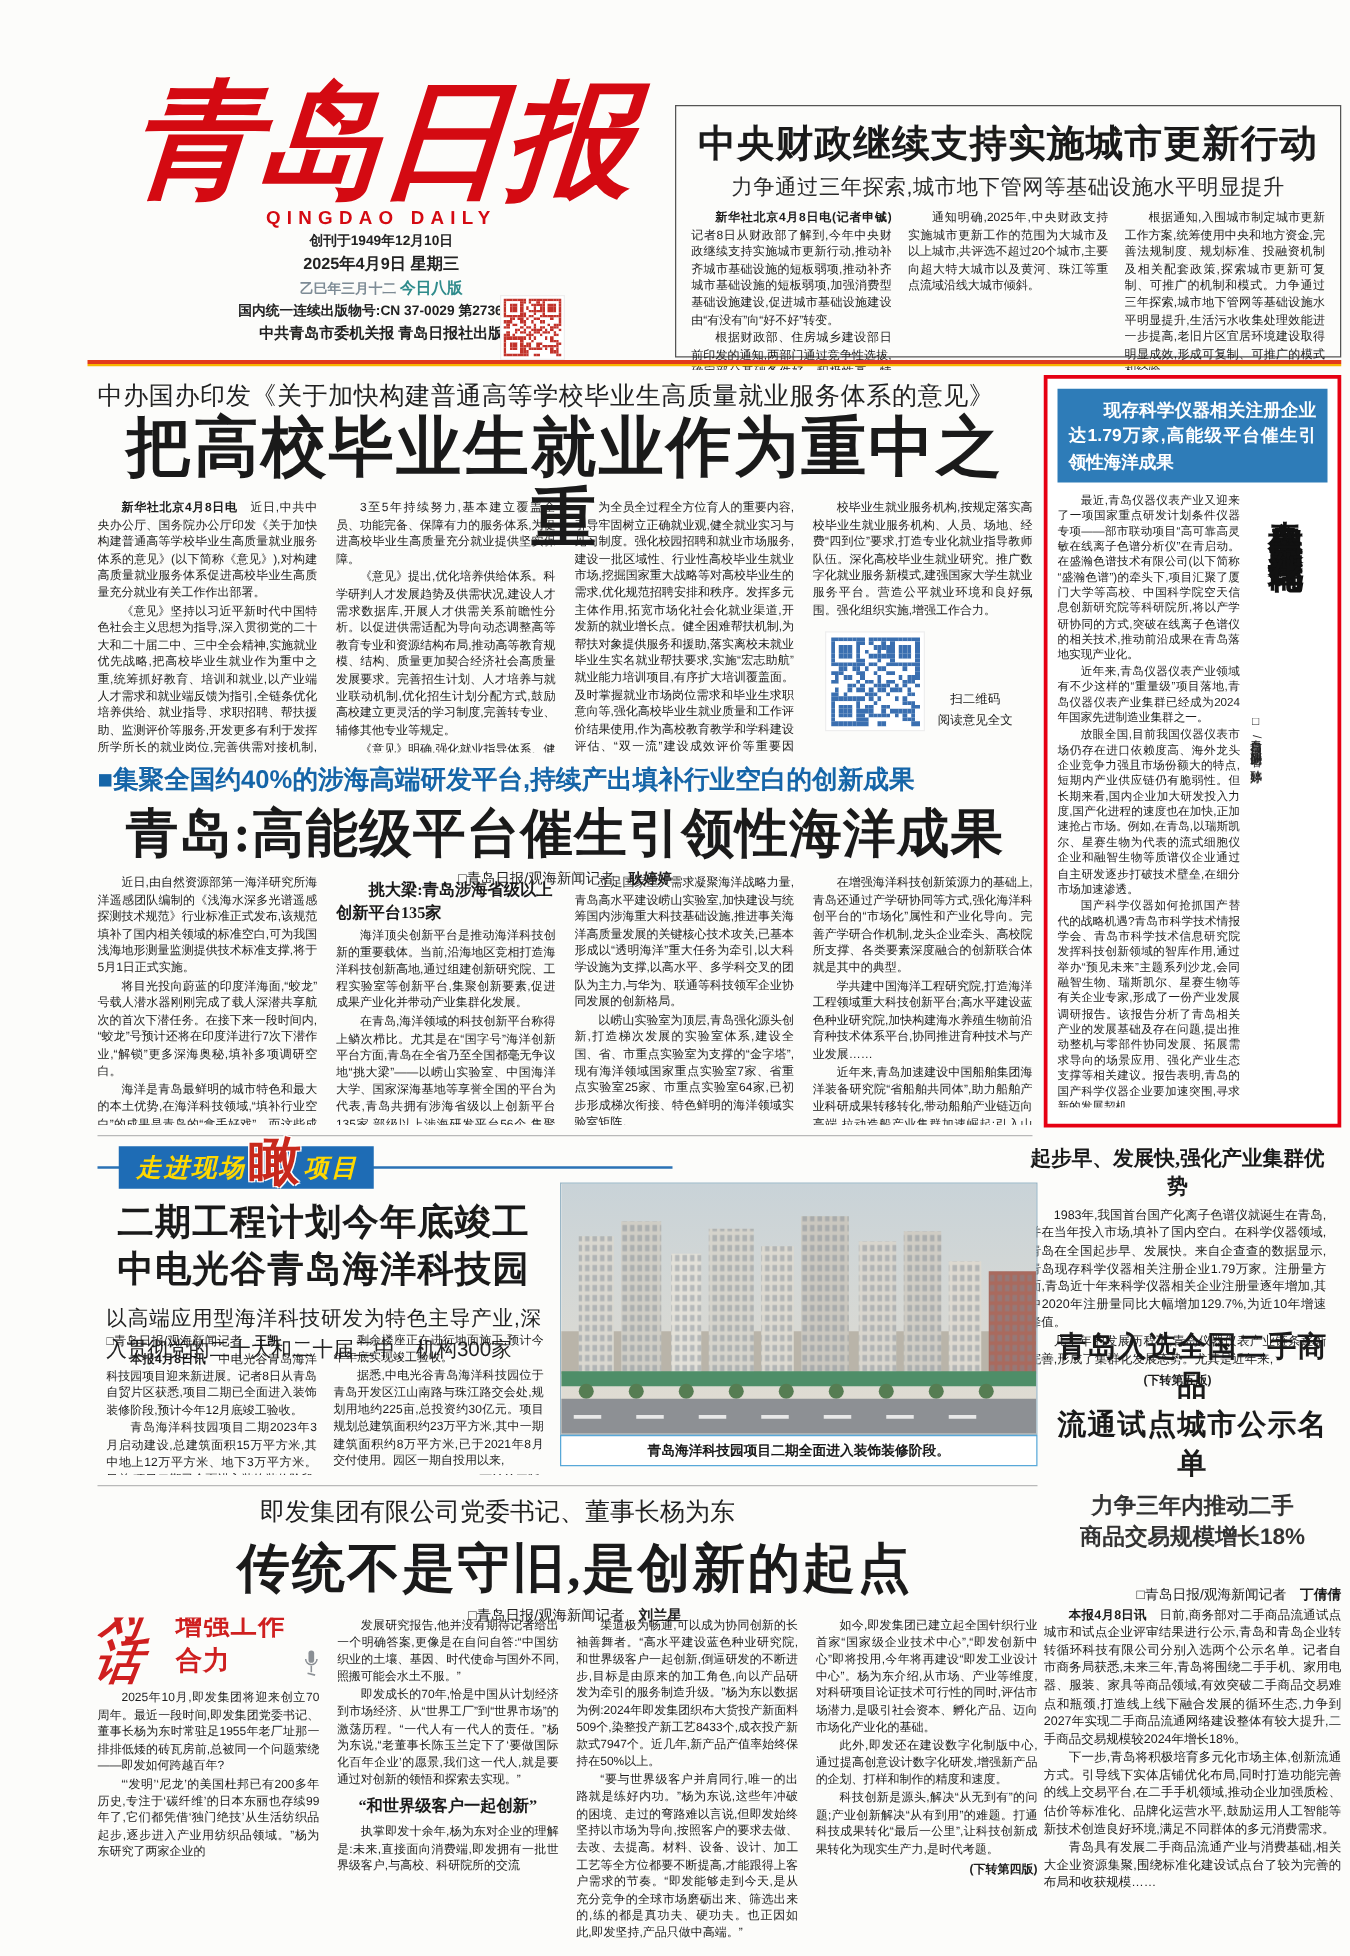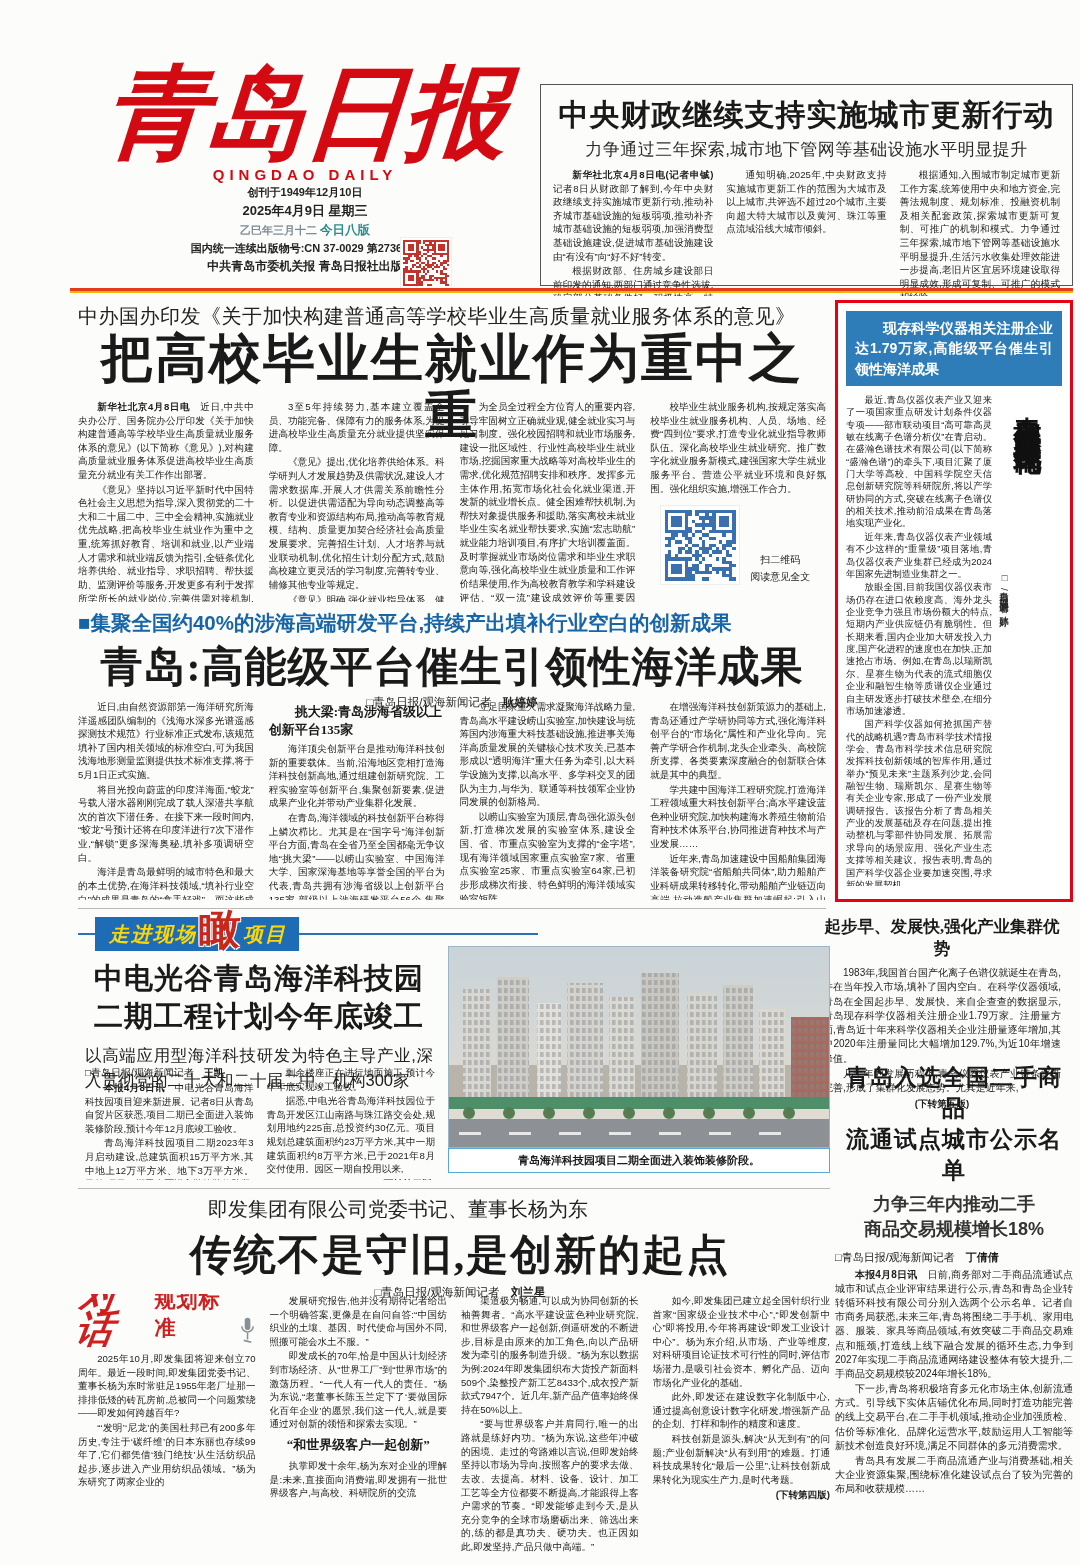--- a/index.html
+++ b/index.html
@@ -60,21 +60,21 @@
   
   .jf-kicker{font-size:20px;padding-left:58px;color:#222}
   .jf-head{font-size:42px;font-weight:900;text-align:center;letter-spacing:2px;margin:4px 0 2px}
   .dialog-logo{display:flex;align-items:flex-end;margin-bottom:6px;height:52px}
   .dlg-script{font-family:"DejaVu Serif",serif;font-style:italic;font-weight:900;font-size:38px;color:#cf1f1f;line-height:.9;transform:skewX(-8deg)}
   .dlg-rest{font-weight:900;font-size:21px;color:#cf1f1f;margin:0 3px 4px 5px;letter-spacing:1px}
   .jf-subhead{font-weight:900;font-size:13px;text-align:center;margin:5px 0;font-family:"Liberation Serif",serif}
   
   .sh-head{font-size:23px;font-weight:900;text-align:center;line-height:1.35;letter-spacing:1px}
   .sh-sub{font-size:18px;color:#333;text-align:center;line-height:1.4;margin-top:6px;font-weight:bold}
-  .sh-byline{font-size:11px;text-align:left;margin:7px 0 3px}
+  .sh-byline{font-size:11px;text-align:right;margin:25px 0 3px}
   .qr{display:inline-block;line-height:0}
   .qr-cap{font-size:10px;color:#222;line-height:1.7;text-align:center}
 </style>
 </head>
 <body>
 
 <div class="abs" style="left:70px;top:60px;width:470px;height:226px">
   <div class="mast-title">青岛日报</div>
   <div class="mast-en">QINGDAO DAILY</div>
   <div class="mast-line">创刊于1949年12月10日</div>
@@ -1081,22 +1081,22 @@
 
 <div class="abs scene-line" style="left:78px;top:933px;width:460px;height:2px"></div>
 <div class="abs scene-badge" style="left:95px;top:917px">
   <span class="badge-y">走进现场</span>
   <span class="badge-kan serif">瞰</span>
   <span class="badge-y">项目</span>
 </div>
 
 <div class="abs" style="left:85px;top:960px;width:348px">
   <div class="tp-head serif">
+    <div>二期工程计划今年底竣工</div>
     <div>中电光谷青岛海洋科技园</div>
-    <div>二期工程计划今年底竣工</div>
   </div>
   <div class="tp-sub">以高端应用型海洋科技研发为特色主导产业,深入贯彻党的二十大和二十届二中、机构300家</div>
 </div>
 <div class="abs cols clip" style="left:85px;top:1066px;width:350px;height:114px;gap:13px">
   <div class="col">
     <div style="font-size:10px;margin-bottom:1px">
       <span>□青岛日报/观海新闻记者</span>　<b>王凯</b>
     </div>
     <p class="bt"><b>本报4月8日讯</b><span>　中电光谷青岛海洋科技园项目迎来新进展。记者8日从青岛自贸片区获悉,项目二期已全面进入装饰装修阶段,预计今年12月底竣工验收。</span></p>
     <p class="bt">青岛海洋科技园项目二期2023年3月启动建设,总建筑面积15万平方米,其中地上12万平方米、地下3万平方米。目前,项目二期已全面进入装饰装修阶段,其中T3~T8#楼正在开展幕墙及室外景观施工,</p>
@@ -1176,21 +1176,21 @@
   <div class="jf-kicker">即发集团有限公司党委书记、董事长杨为东</div>
   <div class="jf-head serif">传统不是守旧,是创新的起点</div>
   <div class="byline">
     <span>□青岛日报/观海新闻记者</span>　<b>刘兰星</b>
   </div>
 </div>
 <div class="abs cols clip" style="left:78px;top:1294px;width:752px;height:262px;gap:14px">
   <div class="col">
     <div class="dialog-logo">
       <span class="dlg-script">对话</span>
-      <span class="dlg-rest">规划标准</span>
+      <span class="dlg-rest">增强工作合力</span>
       <svg width="16" height="30" viewBox="0 0 16 30">
         <rect x="5" y="1" width="6" height="13" rx="3" fill="#8a8f94"></rect>
         <path d="M2 10 a6 6 0 0 0 12 0" fill="none" stroke="#8a8f94" stroke-width="1.6"></path>
         <line x1="8" y1="17" x2="8" y2="24" stroke="#8a8f94" stroke-width="1.6"></line>
         <line x1="4" y1="25" x2="12" y2="27" stroke="#8a8f94" stroke-width="1.8"></line>
       </svg>
     </div>
     <p class="bt">2025年10月,即发集团将迎来创立70周年。最近一段时间,即发集团党委书记、董事长杨为东时常驻足1955年老厂址那一排排低矮的砖瓦房前,总被同一个问题萦绕——即发如何跨越百年?</p>
     <p class="bt">“‘发明’‘尼龙’的美国杜邦已有200多年历史,专注于‘碳纤维’的日本东丽也存续99年了,它们都凭借‘独门绝技’从生活纺织品起步,逐步进入产业用纺织品领域。”杨为东研究了两家企业的</p>
   </div>

